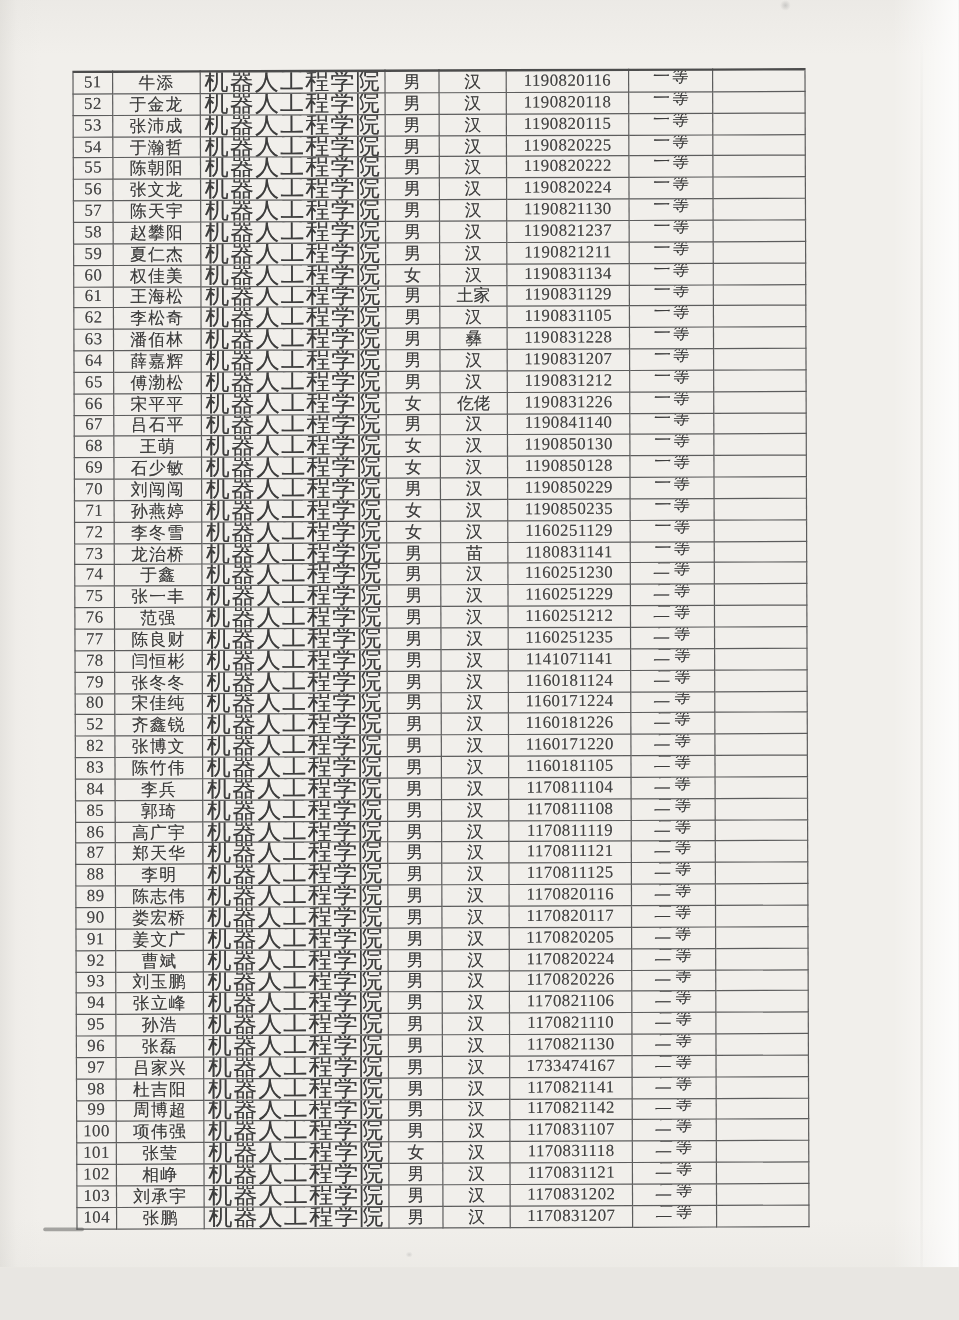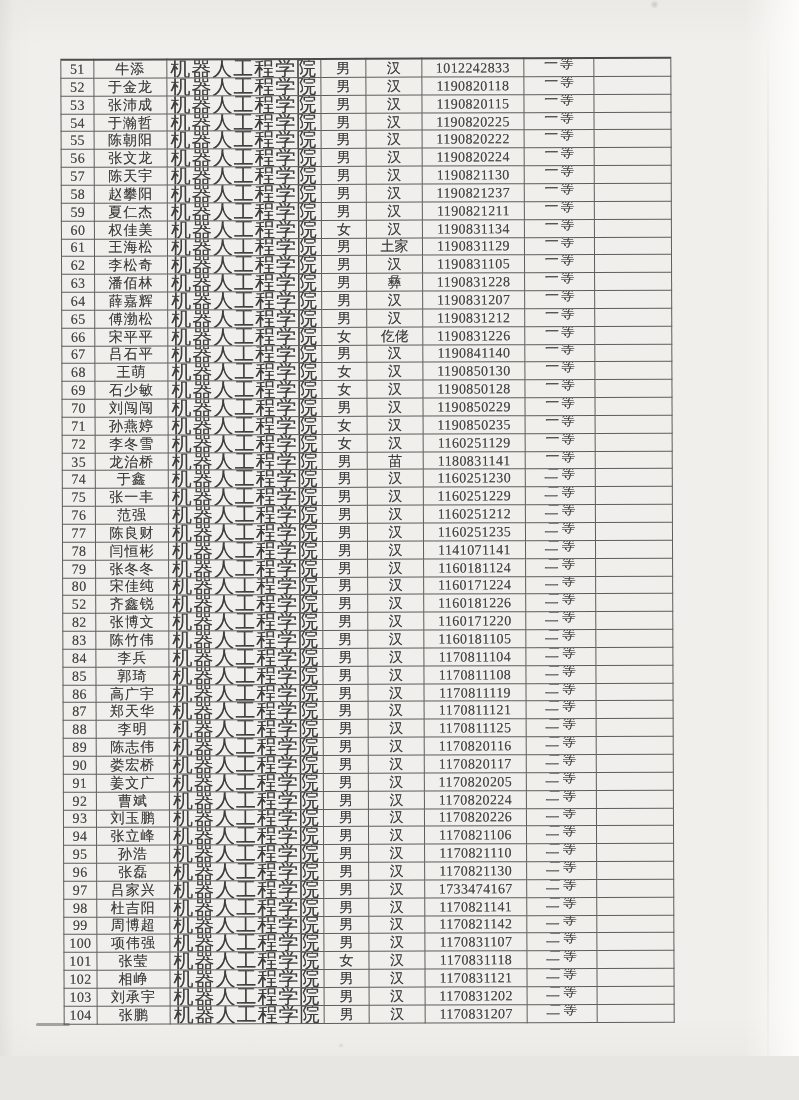--- a/index.html
+++ b/index.html
@@ -107,21 +107,21 @@
         <col class="col-level">
         <col class="col-extra">
     </colgroup>
     <tbody>
         <tr>
       <td class="c-no"><span class="v">51</span></td>
       <td class="c-name"><span class="v">牛添</span></td>
       <td class="c-college"><span class="v">机器人工程学院</span></td>
       <td class="c-gender"><span class="v">男</span></td>
       <td class="c-eth"><span class="v">汉</span></td>
-      <td class="c-id"><span class="v">1012242833</span></td>
+      <td class="c-id"><span class="v">1190820116</span></td>
       <td class="c-level"><span class="v">一等</span></td>
       <td class="c-extra"><span class="v"></span></td>
     </tr>
         <tr>
       <td class="c-no"><span class="v">52</span></td>
       <td class="c-name"><span class="v">于金龙</span></td>
       <td class="c-college"><span class="v">机器人工程学院</span></td>
       <td class="c-gender"><span class="v">男</span></td>
       <td class="c-eth"><span class="v">汉</span></td>
       <td class="c-id"><span class="v">1190820118</span></td>
@@ -322,21 +322,21 @@
       <td class="c-no"><span class="v">72</span></td>
       <td class="c-name"><span class="v">李冬雪</span></td>
       <td class="c-college"><span class="v">机器人工程学院</span></td>
       <td class="c-gender"><span class="v">女</span></td>
       <td class="c-eth"><span class="v">汉</span></td>
       <td class="c-id"><span class="v">1160251129</span></td>
       <td class="c-level"><span class="v">一等</span></td>
       <td class="c-extra"><span class="v"></span></td>
     </tr>
         <tr>
-      <td class="c-no"><span class="v">35</span></td>
+      <td class="c-no"><span class="v">73</span></td>
       <td class="c-name"><span class="v">龙治桥</span></td>
       <td class="c-college"><span class="v">机器人工程学院</span></td>
       <td class="c-gender"><span class="v">男</span></td>
       <td class="c-eth"><span class="v">苗</span></td>
       <td class="c-id"><span class="v">1180831141</span></td>
       <td class="c-level"><span class="v">一等</span></td>
       <td class="c-extra"><span class="v"></span></td>
     </tr>
         <tr>
       <td class="c-no"><span class="v">74</span></td>

